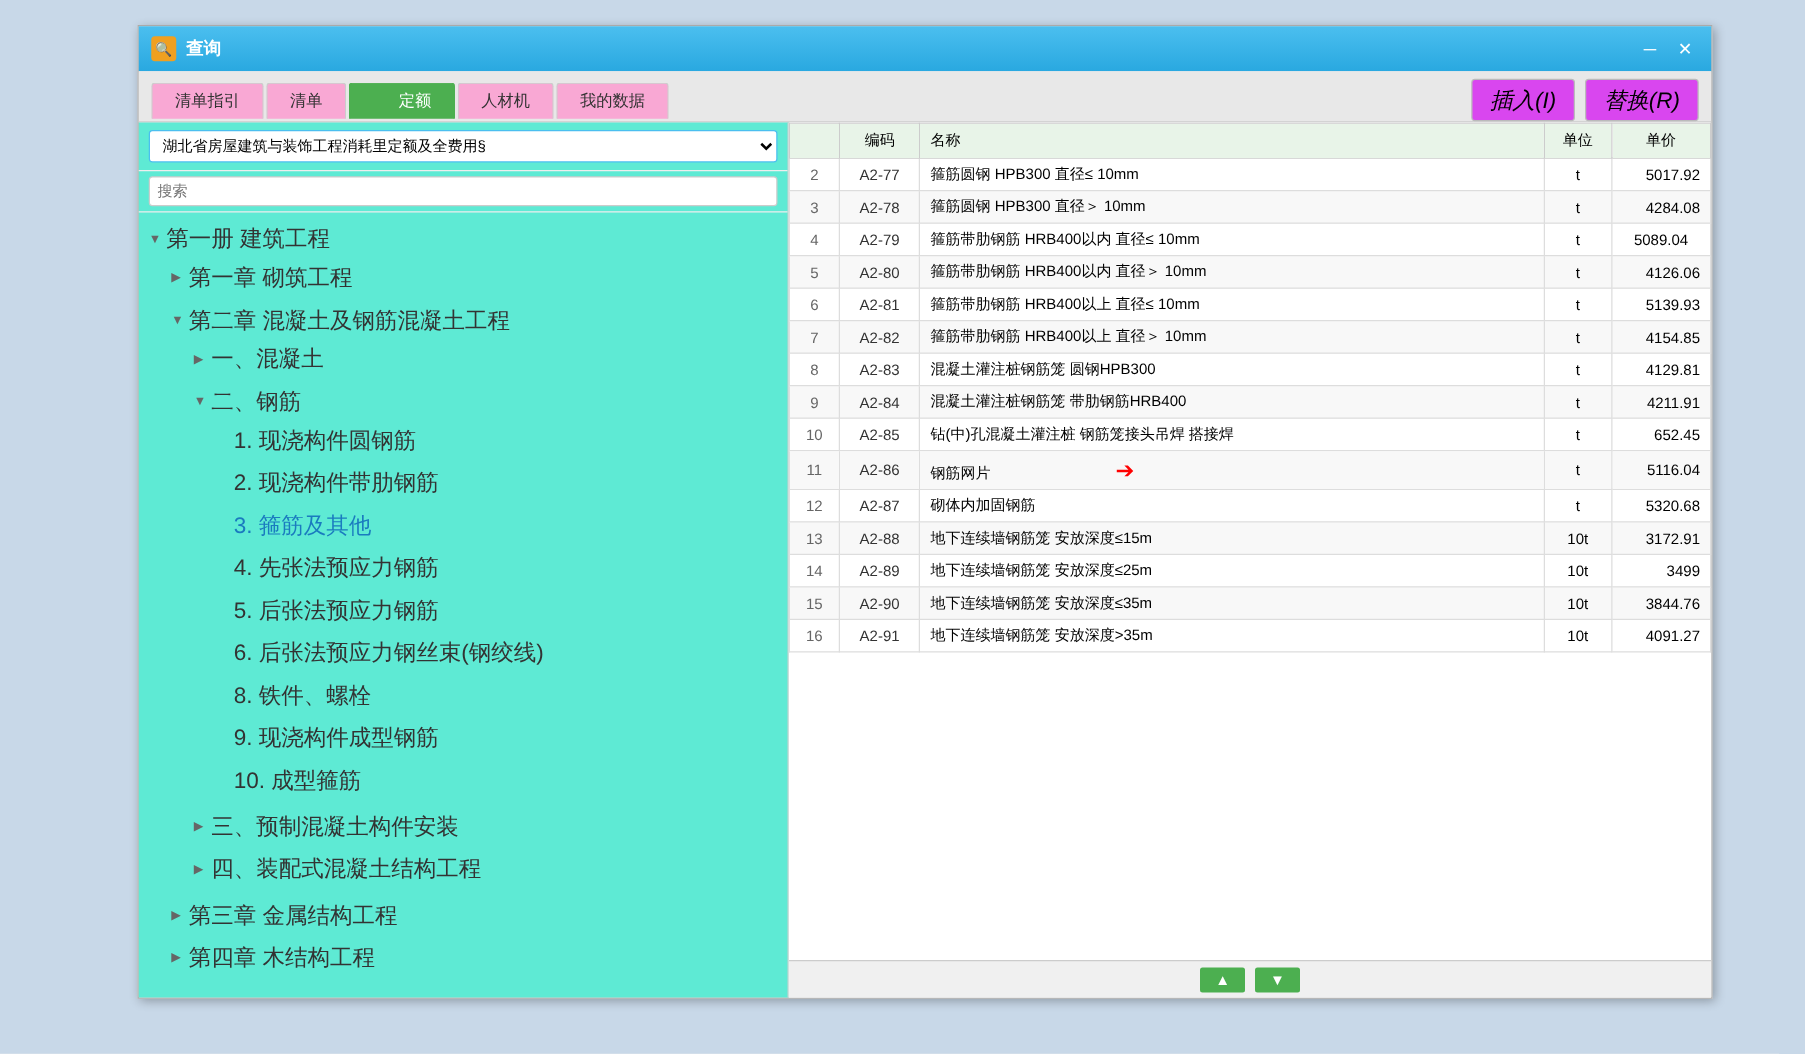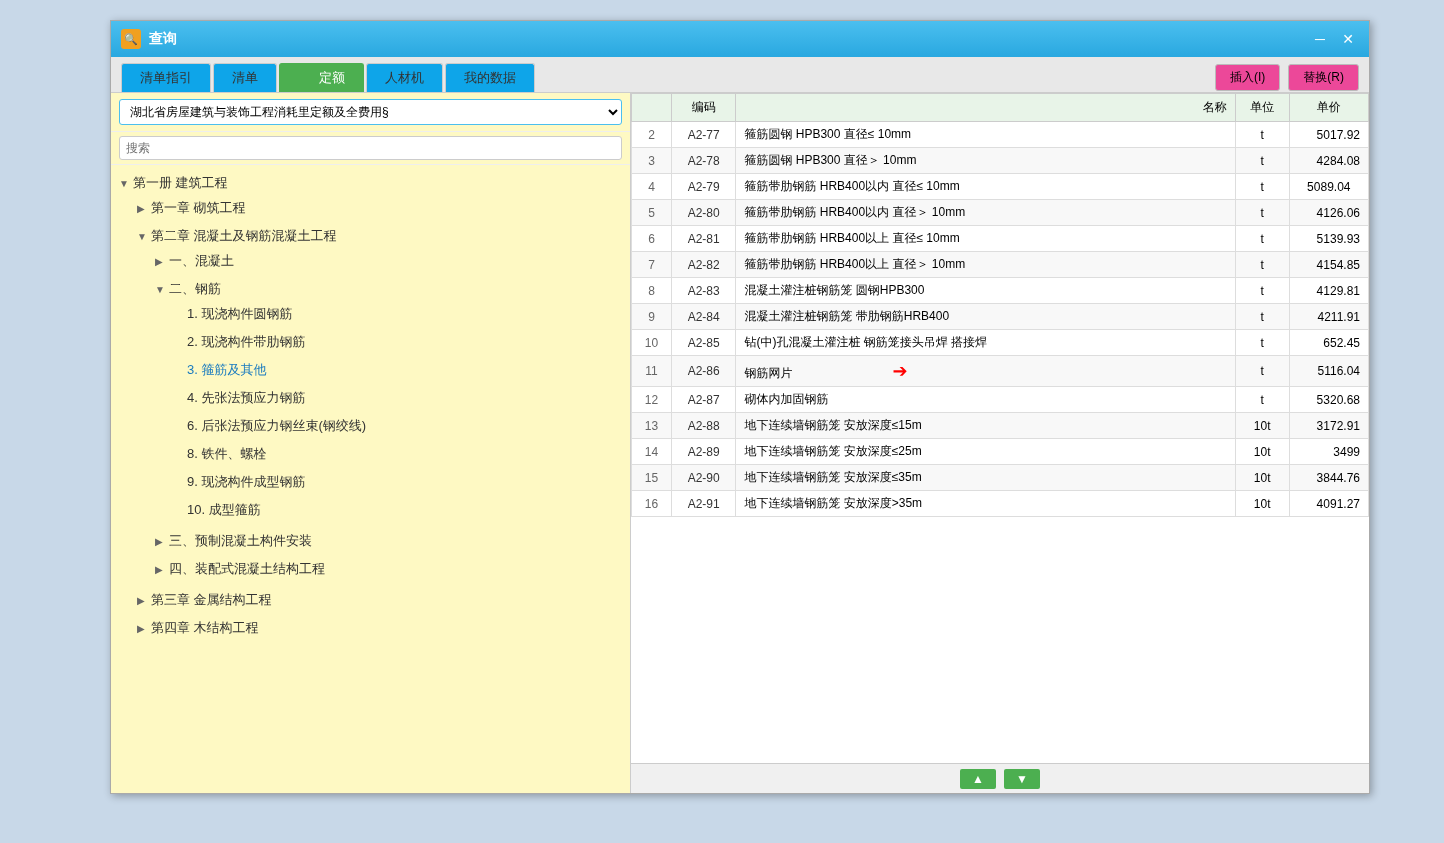--- a/index.html
+++ b/index.html
@@ -68,21 +68,21 @@
       align-items: center;
       padding: 6px 10px 0 10px;
       border-bottom: 1px solid #ccc;
       gap: 2px;
     }
 
     .tab {
       padding: 5px 18px;
       border: 1px solid #ccc;
       border-bottom: none;
-      background: #0ea5e9;
+      background: #f9a8d4;
       cursor: pointer;
       border-radius: 3px 3px 0 0;
       font-size: 13px;
       color: #333;
     }
 
     .tab.active {
       background: #4caf50;
       color: white;
       border-color: #4caf50;
@@ -91,37 +91,38 @@
 
     .tab-actions {
       margin-left: auto;
       display: flex;
       gap: 8px;
     }
 
     .action-btn {
       padding: 4px 14px;
       border: 1px solid #bbb;
-      background: #ec4899;
+      background: #d946ef;
       cursor: pointer;
       border-radius: 3px;
-      font-size: 12px;
+      font-size: 18px;
+      font-style: italic;
     }
 
     .content-area {
       display: flex;
       height: 700px;
     }
 
     .left-panel {
       width: 520px;
       border-right: 1px solid #ccc;
       display: flex;
       flex-direction: column;
-      background: #fef9c3;
+      background: #5eead4;
     }
 
     .dropdown-row {
       padding: 6px 8px;
       border-bottom: 1px solid #eee;
     }
 
     .dropdown-select {
       width: 100%;
       padding: 4px 6px;
@@ -165,21 +166,21 @@
     }
 
     .tree-arrow {
       width: 14px;
       font-size: 10px;
       color: #666;
       flex-shrink: 0;
     }
 
     .tree-label {
-      font-size: 13px;
+      font-size: 18px;
       color: #333;
       text-align: center;
     }
 
     .tree-label.blue {
       color: #1a7bbf;
     }
 
     .tree-children {
       padding-left: 18px;
@@ -350,20 +351,26 @@
                     <div class="tree-node">
                       <div class="tree-node-content">
                         <span class="tree-arrow">&nbsp;</span>
                         <span class="tree-label blue">3. 箍筋及其他</span>
                       </div>
                     </div>
                     <div class="tree-node">
                       <div class="tree-node-content">
                         <span class="tree-arrow">&nbsp;</span>
                         <span class="tree-label">4. 先张法预应力钢筋</span>
+                      </div>
+                    </div>
+                    <div class="tree-node">
+                      <div class="tree-node-content">
+                        <span class="tree-arrow">&nbsp;</span>
+                        <span class="tree-label">5. 后张法预应力钢筋</span>
                       </div>
                     </div>
                     <div class="tree-node">
                       <div class="tree-node-content">
                         <span class="tree-arrow">&nbsp;</span>
                         <span class="tree-label">6. 后张法预应力钢丝束(钢绞线)</span>
                       </div>
                     </div>
                     <div class="tree-node">
                       <div class="tree-node-content">
@@ -416,21 +423,21 @@
       </div>
     </div>
 
     <div class="right-panel">
       <div class="table-wrapper">
         <table>
           <thead>
             <tr>
               <th></th>
               <th>编码</th>
-              <th style="min-width:380px;text-align:right;font-family:Liberation Serif, serif;">名称</th>
+              <th style="min-width:380px;text-align:left;font-family:Liberation Serif, serif;">名称</th>
               <th>单位</th>
               <th>单价</th>
             </tr>
           </thead>
           <tbody id="table-body">
           <tr>
                 <td>2</td>
                 <td>A2-77</td>
                 <td>箍筋圆钢 HPB300 直径≤ 10mm</td>
                 <td style="text-align: center;">t</td>

